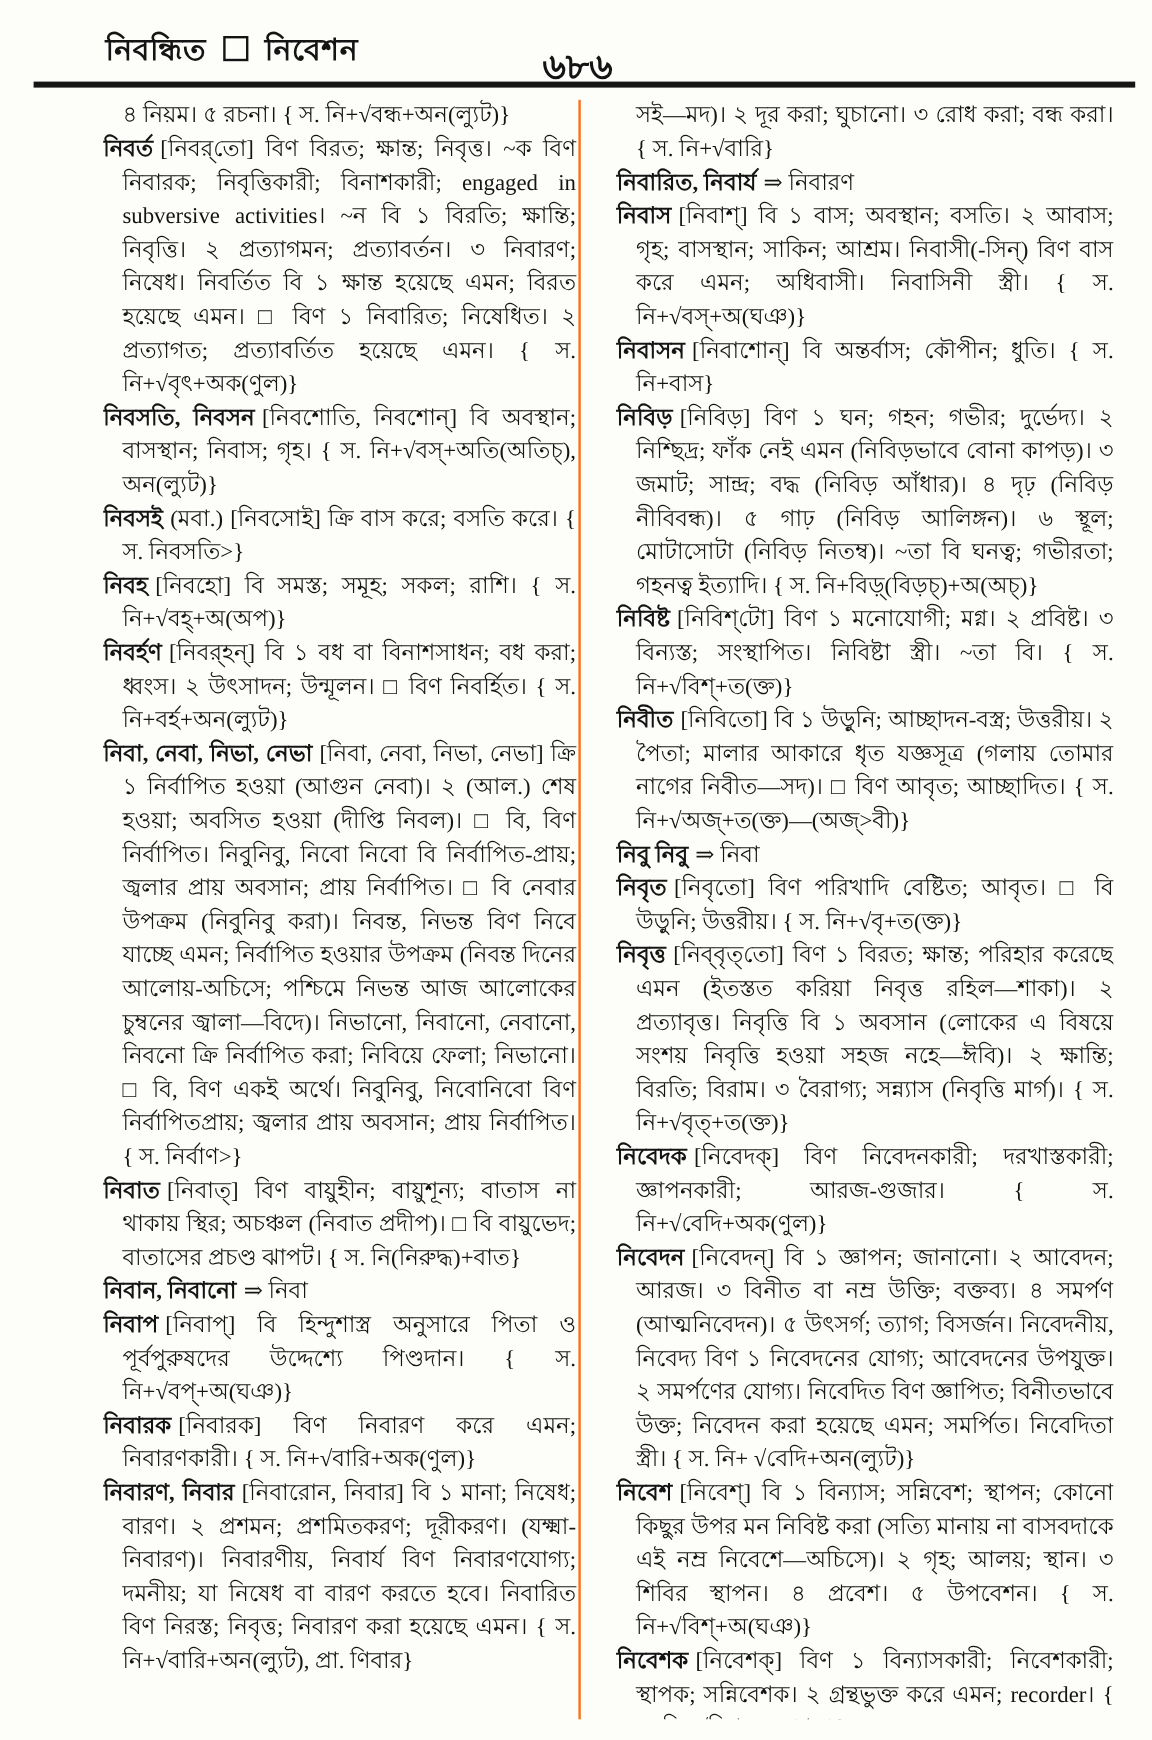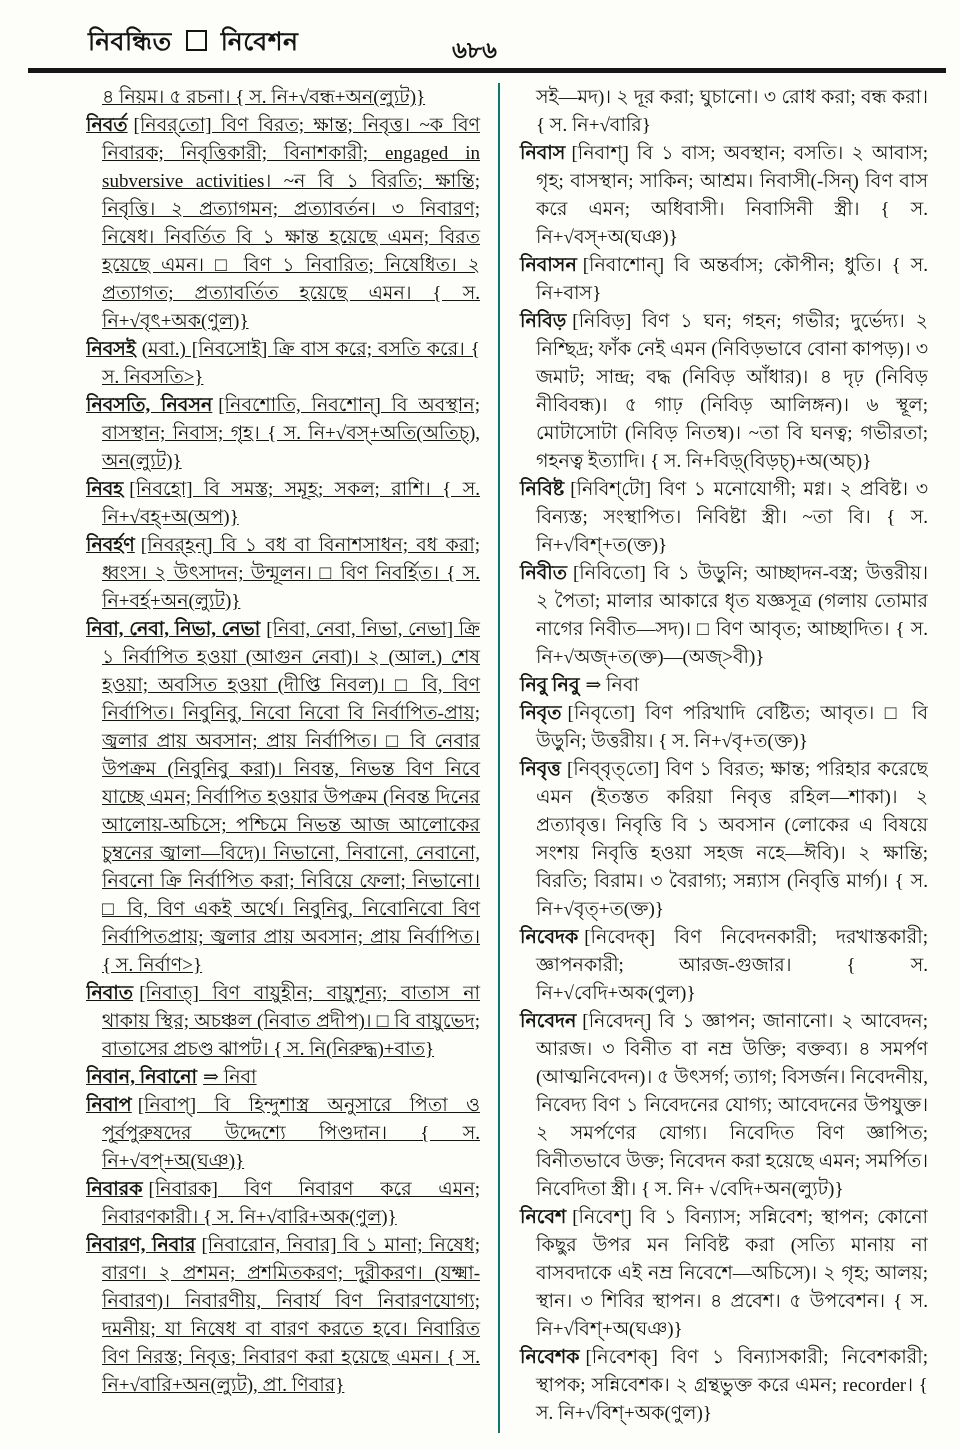--- a/index.html
+++ b/index.html
@@ -20,37 +20,37 @@
     white-space: nowrap;
   }
   .guide .box {
     display: inline-block;
     width: 17px; height: 17px;
     border: 2px solid #141414;
     margin: 0 14px; vertical-align: -1px;
   }
   .pagenum {
     position: absolute; left: 452px; top: 32px;
-    font-size: 23px; font-weight: bold;
+    font-size: 30px; font-weight: bold;
   }
   .rule {
     margin: 0 14px 0 28px;
     border-top: 5px solid #161616;
   }
 
   
   .columns {
     display: flex;
     margin: 10px 32px 0 86px;
     height: 1350px;
     overflow: hidden;
   }
   .col { overflow: hidden; }
-  .col-left  { width: 394px; padding-right: 18px; text-decoration: underline; }
-  .col-right { flex: 1; border-left: 2px solid #0f766e; padding-left: 20px; }
+  .col-left  { width: 394px; padding-right: 2px; }
+  .col-right { flex: 1; border-left: 2px solid #f97316; padding-left: 30px; }
 
   
   .entry {
     margin: 0;
     font-size: 19px;
     line-height: 28px;
     text-align: justify;
     padding-left: 16px;
     text-indent: -16px;
     word-break: break-word;
@@ -73,23 +73,23 @@
 
   <div class="rule"></div>
 
   <div class="columns">
     <div class="col col-left">
   <p class="entry cont"><span class="body">৪ নিয়ম। ৫ রচনা। { স. নি+√বন্ধ+অন(ল্যুট)}</span></p>
 
 
   <p class="entry"><b class="head">নিবর্ত</b><span class="body">[নিবর্‌তো] বিণ বিরত; ক্ষান্ত; নিবৃত্ত। ~ক বিণ নিবারক; নিবৃত্তিকারী; বিনাশকারী; engaged in subversive activities। ~ন বি ১ বিরতি; ক্ষান্তি; নিবৃত্তি। ২ প্রত্যাগমন; প্রত্যাবর্তন। ৩ নিবারণ; নিষেধ। নিবর্তিত বি ১ ক্ষান্ত হয়েছে এমন; বিরত হয়েছে এমন। □ বিণ ১ নিবারিত; নিষেধিত। ২ প্রত্যাগত; প্রত্যাবর্তিত হয়েছে এমন। { স. নি+√বৃৎ+অক(ণুল)}</span></p>
 
+  <p class="entry"><b class="head">নিবসতি, নিবসন</b><span class="body">[নিবশোতি, নিবশোন্] বি অবস্থান; বাসস্থান; নিবাস; গৃহ। { স. নি+√বস্+অতি(অতিচ্), অন(ল্যুট)}</span></p>
+
   <p class="entry"><b class="head">নিবসই</b><span class="body">(মবা.) [নিবসোই] ক্রি বাস করে; বসতি করে। { স. নিবসতি&gt;}</span></p>
-
-  <p class="entry"><b class="head">নিবসতি, নিবসন</b><span class="body">[নিবশোতি, নিবশোন্] বি অবস্থান; বাসস্থান; নিবাস; গৃহ। { স. নি+√বস্+অতি(অতিচ্), অন(ল্যুট)}</span></p>
 
   <p class="entry"><b class="head">নিবহ</b><span class="body">[নিবহো] বি সমস্ত; সমূহ; সকল; রাশি। { স. নি+√বহ্+অ(অপ)}</span></p>
 
   <p class="entry"><b class="head">নিবর্হণ</b><span class="body">[নিবর্‌হন্] বি ১ বধ বা বিনাশসাধন; বধ করা; ধ্বংস। ২ উৎসাদন; উন্মূলন। □ বিণ নিবর্হিত। { স. নি+বর্হ+অন(ল্যুট)}</span></p>
 
   <p class="entry"><b class="head">নিবা, নেবা, নিভা, নেভা</b><span class="body">[নিবা, নেবা, নিভা, নেভা] ক্রি ১ নির্বাপিত হওয়া (আগুন নেবা)। ২ (আল.) শেষ হওয়া; অবসিত হওয়া (দীপ্তি নিবল)। □ বি, বিণ নির্বাপিত। নিবুনিবু, নিবো নিবো বি নির্বাপিত-প্রায়; জ্বলার প্রায় অবসান; প্রায় নির্বাপিত। □ বি নেবার উপক্রম (নিবুনিবু করা)। নিবন্ত, নিভন্ত বিণ নিবে যাচ্ছে এমন; নির্বাপিত হওয়ার উপক্রম (নিবন্ত দিনের আলোয়-অচিসে; পশ্চিমে নিভন্ত আজ আলোকের চুম্বনের জ্বালা—বিদে)। নিভানো, নিবানো, নেবানো, নিবনো ক্রি নির্বাপিত করা; নিবিয়ে ফেলা; নিভানো। □ বি, বিণ একই অর্থে। নিবুনিবু, নিবোনিবো বিণ নির্বাপিতপ্রায়; জ্বলার প্রায় অবসান; প্রায় নির্বাপিত। { স. নির্বাণ&gt;}</span></p>
 
   <p class="entry"><b class="head">নিবাত</b><span class="body">[নিবাত্] বিণ বায়ুহীন; বায়ুশূন্য; বাতাস না থাকায় স্থির; অচঞ্চল (নিবাত প্রদীপ)। □ বি বায়ুভেদ; বাতাসের প্রচণ্ড ঝাপট। { স. নি(নিরুদ্ধ)+বাত}</span></p>
 
   <p class="entry"><b class="head">নিবান, নিবানো</b><span class="body">⇒ নিবা</span></p>
@@ -98,20 +98,21 @@
 
 
   <p class="entry"><b class="head">নিবারক</b><span class="body">[নিবারক] বিণ নিবারণ করে এমন; নিবারণকারী। { স. নি+√বারি+অক(ণুল)}</span></p>
 
   <p class="entry"><b class="head">নিবারণ, নিবার</b><span class="body">[নিবারোন, নিবার] বি ১ মানা; নিষেধ; বারণ। ২ প্রশমন; প্রশমিতকরণ; দূরীকরণ। (যক্ষ্মা-নিবারণ)। নিবারণীয়, নিবার্য বিণ নিবারণযোগ্য; দমনীয়; যা নিষেধ বা বারণ করতে হবে। নিবারিত বিণ নিরস্ত; নিবৃত্ত; নিবারণ করা হয়েছে এমন। { স. নি+√বারি+অন(ল্যুট), প্রা. ণিবার}</span></p>
 
 </div>
     <div class="col col-right">
   <p class="entry cont"><span class="body">সই—মদ)। ২ দূর করা; ঘুচানো। ৩ রোধ করা; বন্ধ করা। { স. নি+√বারি}</span></p>
 
+  <p class="entry"><b class="head">নিবারিত, নিবার্য</b><span class="body">⇒ নিবারণ</span></p>
 
   <p class="entry"><b class="head">নিবাস</b><span class="body">[নিবাশ্] বি ১ বাস; অবস্থান; বসতি। ২ আবাস; গৃহ; বাসস্থান; সাকিন; আশ্রম। নিবাসী(-সিন্) বিণ বাস করে এমন; অধিবাসী। নিবাসিনী স্ত্রী। { স. নি+√বস্+অ(ঘঞ)}</span></p>
 
   <p class="entry"><b class="head">নিবাসন</b><span class="body">[নিবাশোন্] বি অন্তর্বাস; কৌপীন; ধুতি। { স. নি+বাস}</span></p>
 
   <p class="entry"><b class="head">নিবিড়</b><span class="body">[নিবিড়] বিণ ১ ঘন; গহন; গভীর; দুর্ভেদ্য। ২ নিশ্ছিদ্র; ফাঁক নেই এমন (নিবিড়ভাবে বোনা কাপড়)। ৩ জমাট; সান্দ্র; বদ্ধ (নিবিড় আঁধার)। ৪ দৃঢ় (নিবিড় নীবিবন্ধ)। ৫ গাঢ় (নিবিড় আলিঙ্গন)। ৬ স্থূল; মোটাসোটা (নিবিড় নিতম্ব)। ~তা বি ঘনত্ব; গভীরতা; গহনত্ব ইত্যাদি। { স. নি+বিড়্(বিড়চ্)+অ(অচ্)}</span></p>
 
   <p class="entry"><b class="head">নিবিষ্ট</b><span class="body">[নিবিশ্‌টো] বিণ ১ মনোযোগী; মগ্ন। ২ প্রবিষ্ট। ৩ বিন্যস্ত; সংস্থাপিত। নিবিষ্টা স্ত্রী। ~তা বি। { স. নি+√বিশ্+ত(ক্ত)}</span></p>
 
   <p class="entry"><b class="head">নিবীত</b><span class="body">[নিবিতো] বি ১ উড়ুনি; আচ্ছাদন-বস্ত্র; উত্তরীয়। ২ পৈতা; মালার আকারে ধৃত যজ্ঞসূত্র (গলায় তোমার নাগের নিবীত—সদ)। □ বিণ আবৃত; আচ্ছাদিত। { স. নি+√অজ্+ত(ক্ত)—(অজ্&gt;বী)}</span></p>

